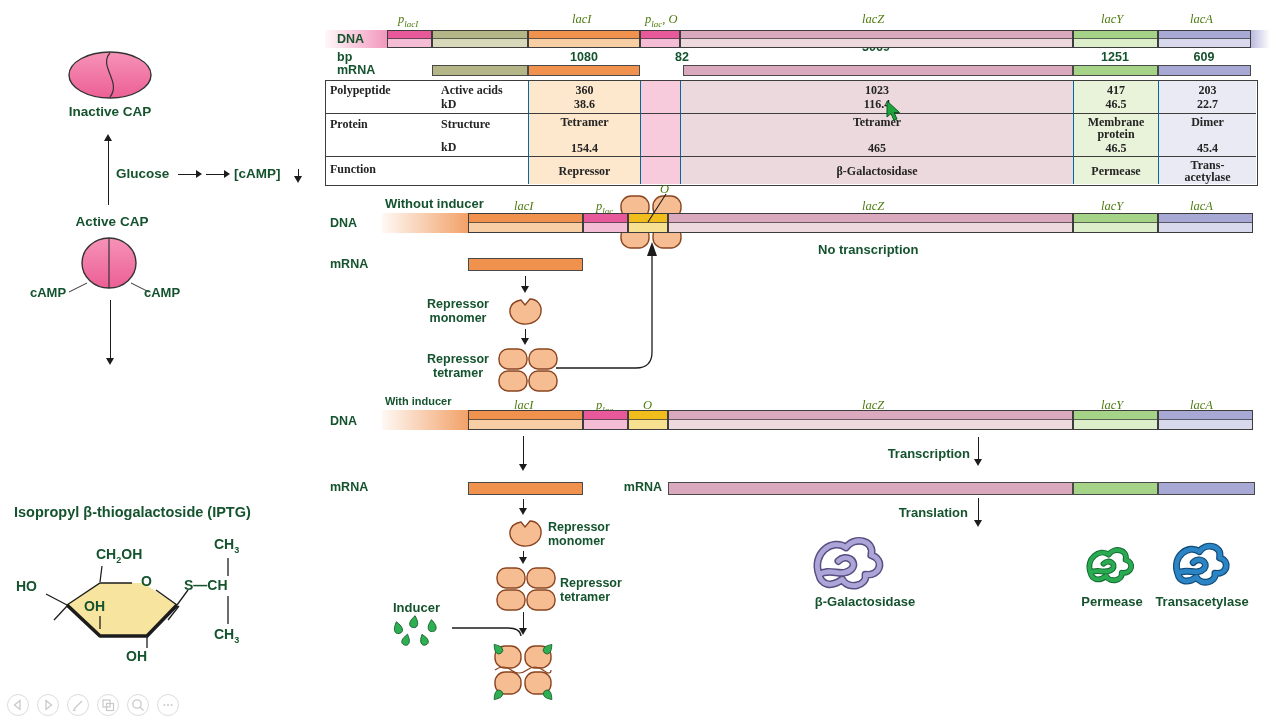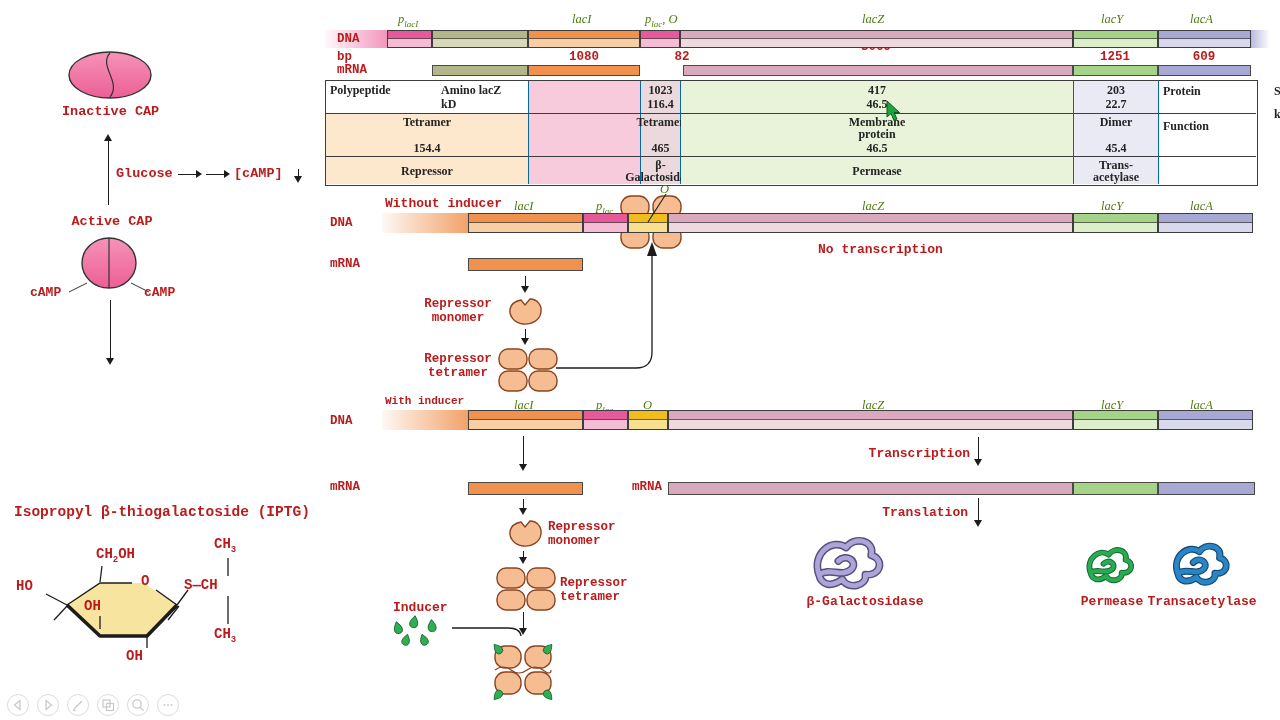--- a/index.html
+++ b/index.html
@@ -1,19 +1,19 @@
 <!DOCTYPE html>
 <html style="--promoter_dark: #e8599c; --promoter_light: #f5bcd5; --leader_dark: #b5b688; --leader_light: #d8d9ba; --laci_dark: #f0914e; --laci_light: #f8cfa4; --operator_dark: #f0bd1c; --operator_light: #f7e191; --lacz_dark: #dba9be; --lacz_light: #eed9df; --lacy_dark: #a5d388; --lacy_light: #dcefca; --laca_dark: #a8a8d5; --laca_light: #d9d9ed; --cell_laci: #fde7cd; --cell_plac: #f8cbdc; --cell_lacz: #ebd9de; --cell_lacy: #e9f3d9; --cell_laca: #eaeaf5; --repressor_fill: #f6bc92; --repressor_stroke: #8a4520; --inducer_green: #2daf52; --inducer_stroke: #14572a; --bgal_color: #aca6d8; --bgal_stroke: #5a4d80; --permease_color: #2bab51; --permease_stroke: #116b31; --transacetylase_color: #2b84c4; --transacetylase_stroke: #114b78; --cap_pink: #ec5f96; --cap_pink_light: #f693b7; --iptg_fill: #f7e49e; --cursor_green: #1ea43c;"><head>
 <meta charset="utf-8">
 <style>
   html,body{margin:0;padding:0;background:#fff}
   #stage{position:relative;width:1280px;height:720px;background:#fff;overflow:hidden;
          font-family:"Liberation Serif",serif;color:#242424}
   .ab{position:absolute}
-  .t{font-family:Liberation Mono, monospace;color:#b91c1c;font-size:12.5px;font-weight:bold;white-space:nowrap}
+  .t{font-family:Liberation Sans, sans-serif;color:#14532d;font-size:12.5px;font-weight:bold;white-space:nowrap}
   .gene{font-family:"Liberation Serif",serif;font-style:italic;font-weight:normal;color:#4d7c0f;font-size:12.5px;white-space:nowrap}
   .ctr{text-align:center}
   .rt{text-align:right}
   .pre{white-space:pre-line}
   sub{font-size:9px}
   .track{position:absolute;z-index:2}
   .seg{position:absolute;top:0;height:100%;box-sizing:border-box;border:1px solid #3d3d3d;
        background:linear-gradient(to bottom,var(--cd) 0 50%,var(--cl) 50% 100%)}
   .seg::after{content:"";position:absolute;left:0;right:0;top:calc(50% - 1px);border-top:1px solid rgba(61,61,61,.75)}
   .fade{position:absolute;top:0;height:100%}
@@ -144,23 +144,27 @@
   </div>
   <div class="ab" style="left:683px;top:65px;width:568px;height:11px">
     <div class="mbar" style="left:0;width:390px;background:var(--lacz_dark)"></div>
     <div class="mbar" style="left:390px;width:85px;background:var(--lacy_dark)"></div>
     <div class="mbar" style="left:475px;width:93px;background:var(--laca_dark)"></div>
   </div>
 
   <div class="ab" id="tbl">
     <div>
       <span class="ab" style="left:4px;top:2px">Polypeptide</span>
-      <span class="ab" style="left:115px;top:2px">Amino lacZ</span>
+      <span class="ab" style="left:115px;top:2px">Active acids</span>
       <span class="ab" style="left:115px;top:16px">kD</span>
     </div>
+    <div class="bg-laci c2">
+        <span>360</span>
+        <span>38.6</span>
+      </div>
     <div class="bg-plac"></div>
     <div class="bg-lacz c2">
         <span>1023</span>
         <span>116.4</span>
       </div>
     <div class="bg-lacy c2">
         <span>417</span>
         <span>46.5</span>
       </div>
     <div class="bg-laca c2">

